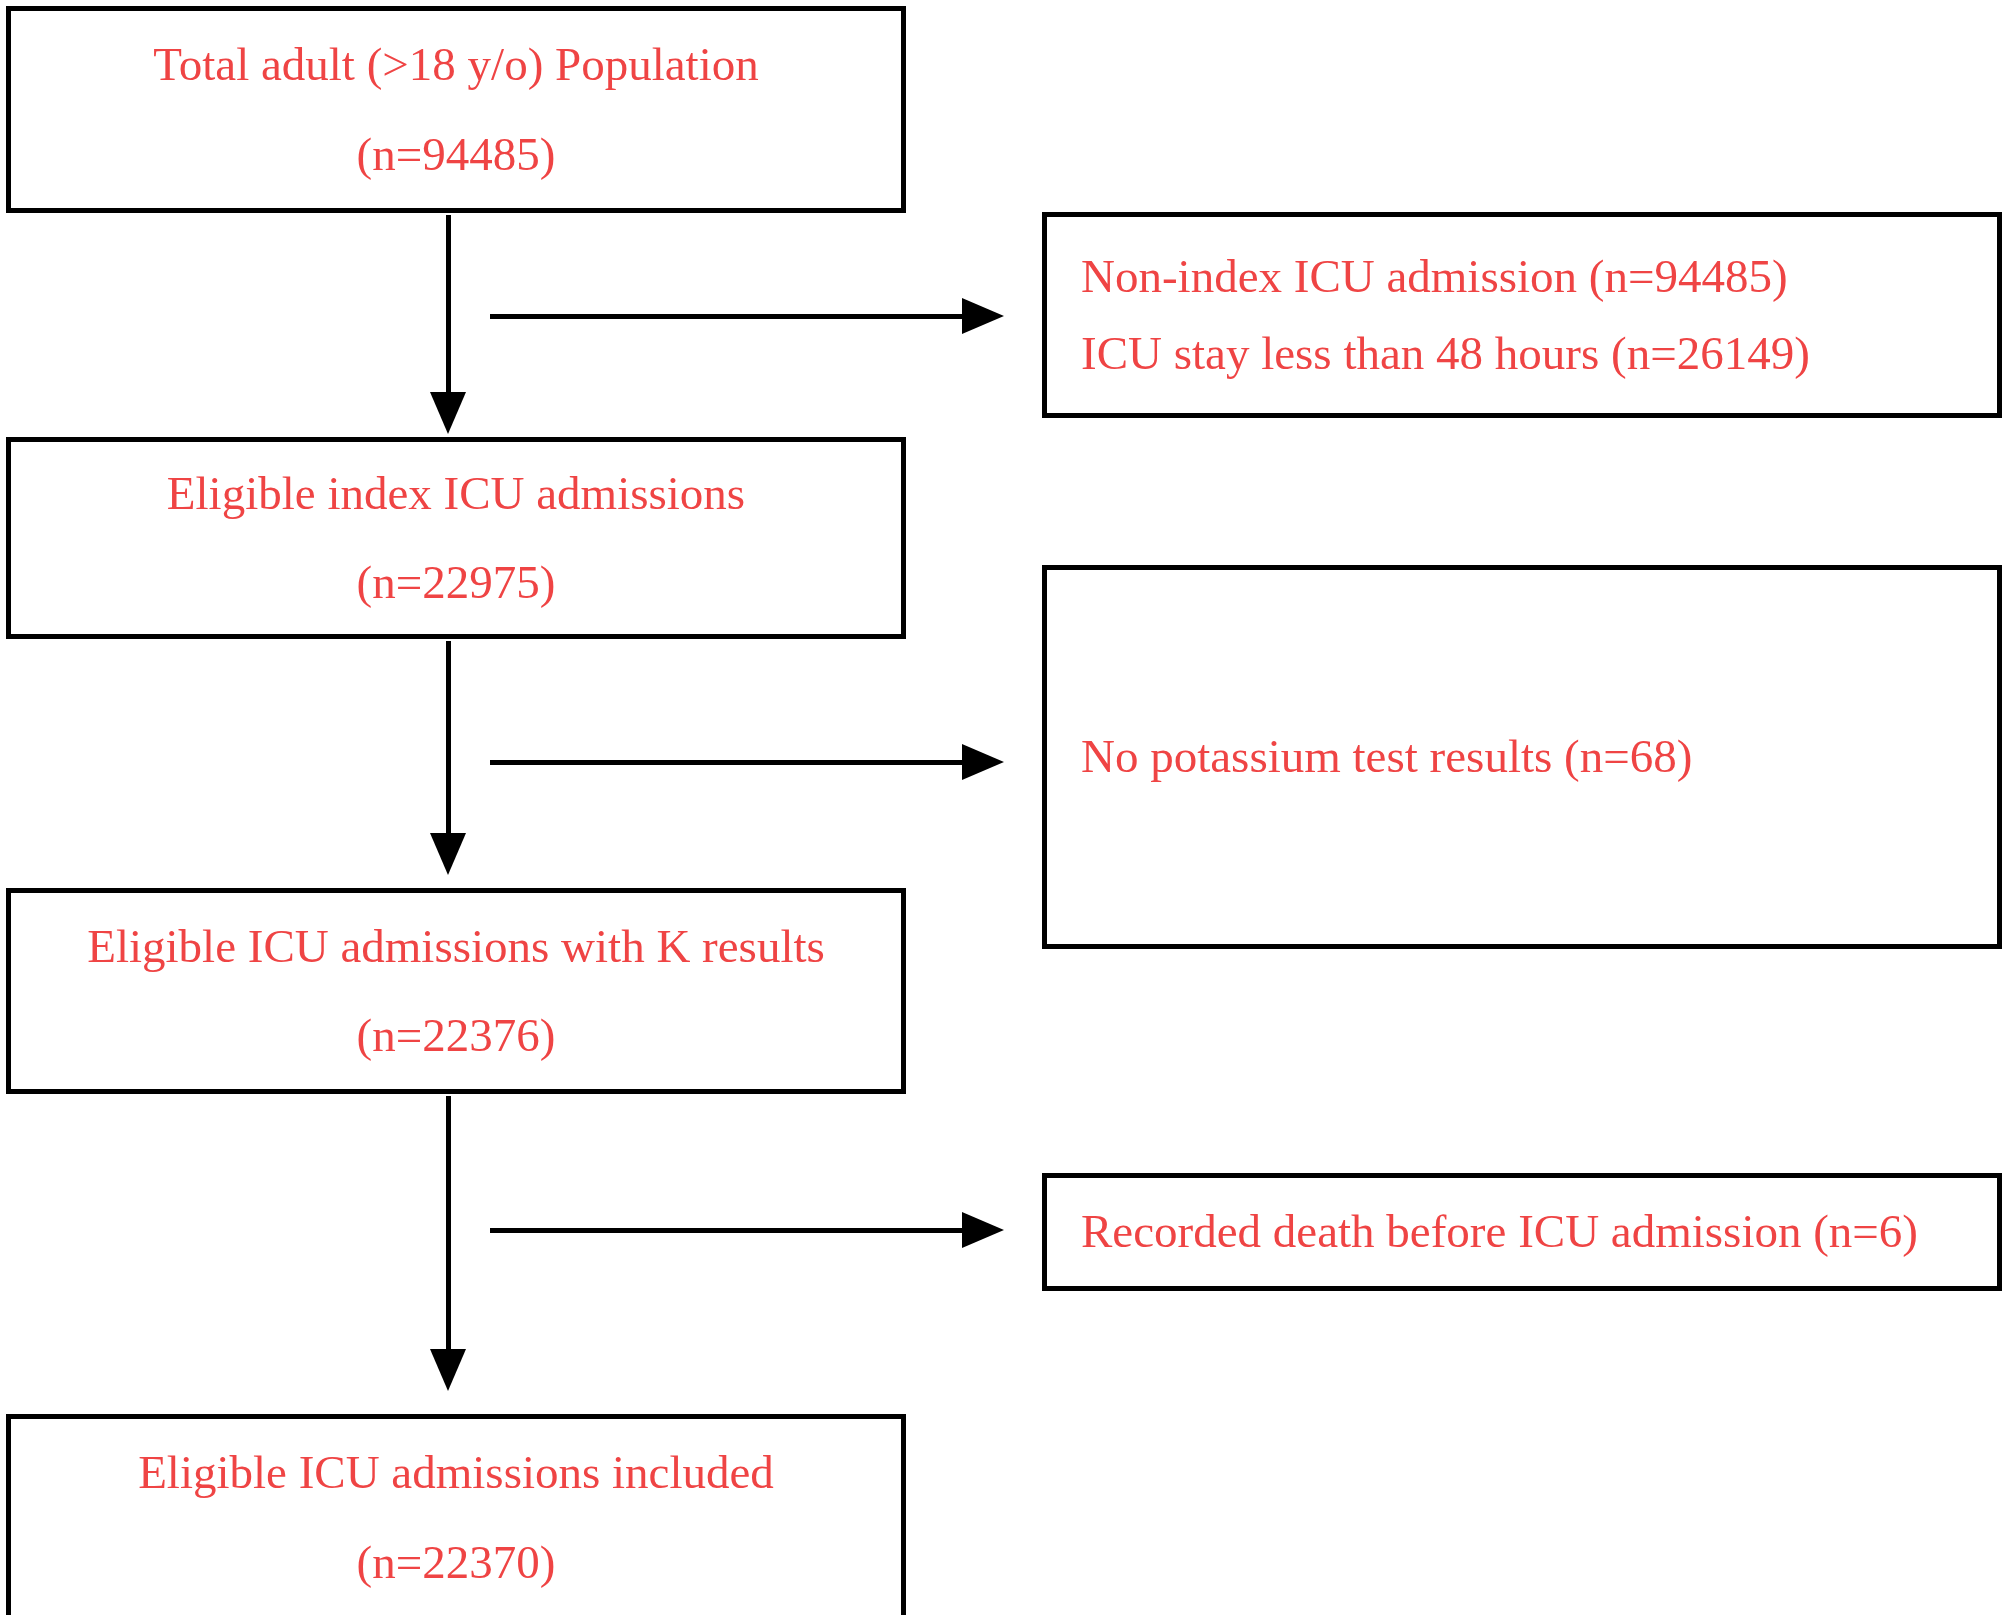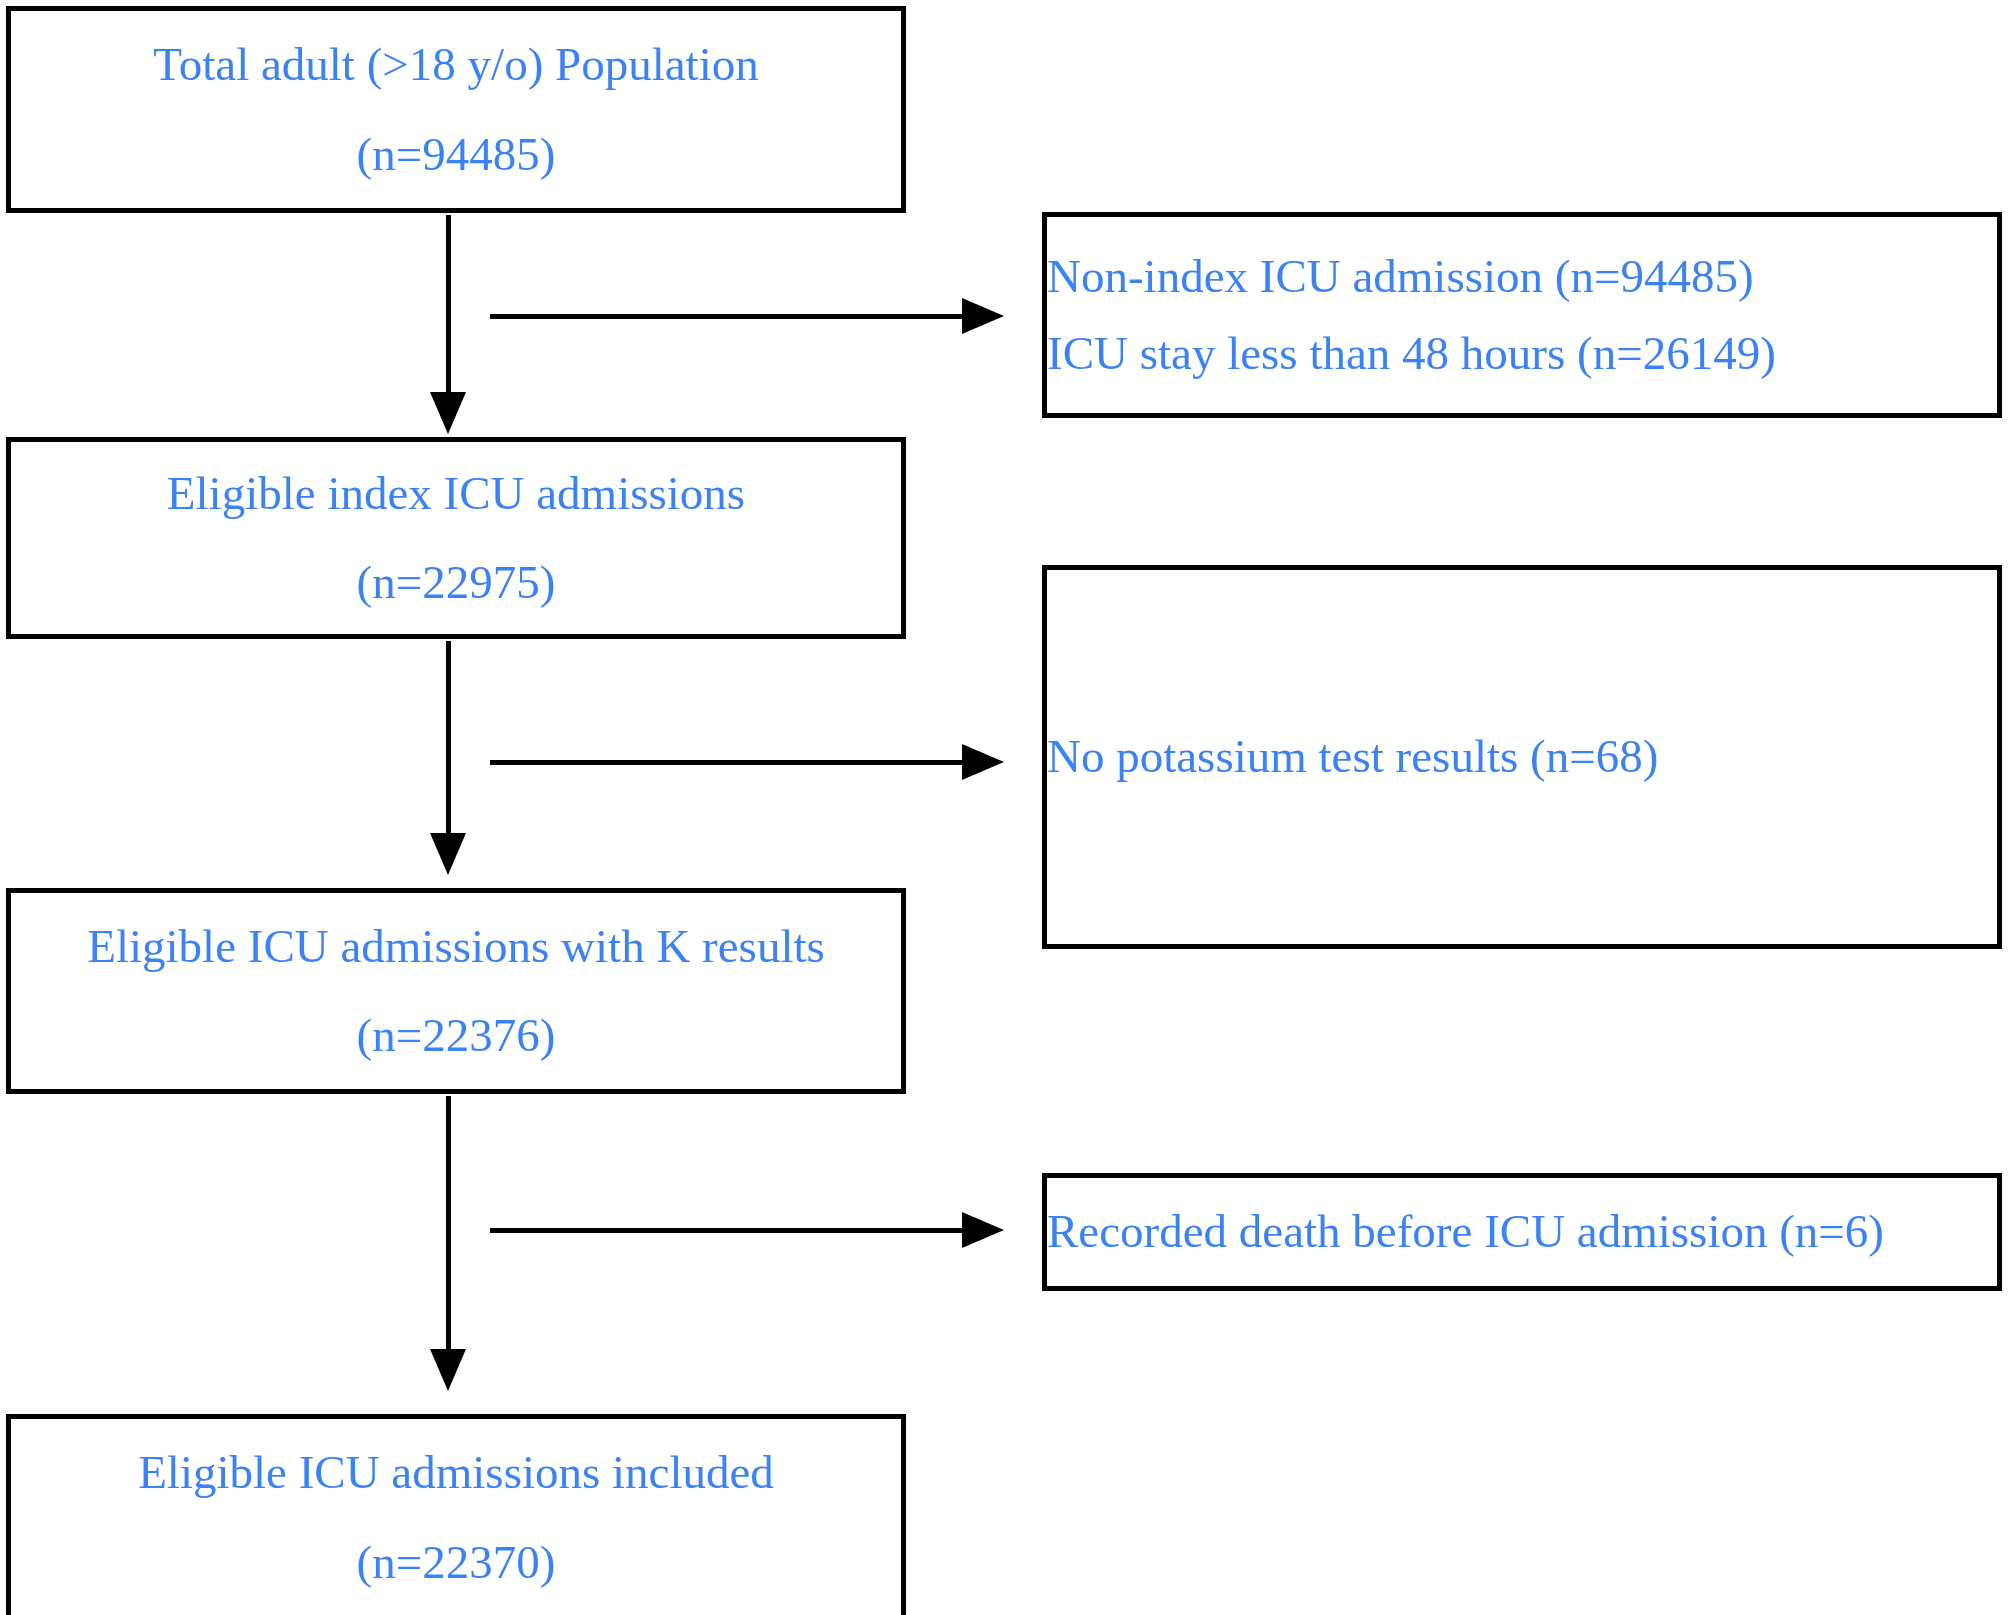--- a/index.html
+++ b/index.html
@@ -6,39 +6,40 @@
     margin: 0;
     padding: 0;
     background: #ffffff;
   }
   #canvas {
     position: relative;
     width: 2008px;
     height: 1615px;
     background: #ffffff;
     font-family: "Liberation Serif", "DejaVu Serif", serif;
-    color: #3b82f6;
+    color: #ef4444;
     overflow: hidden;
   }
   .box {
     position: absolute;
     box-sizing: border-box;
     border: 5px solid #000000;
     background: #ffffff;
     display: flex;
     flex-direction: column;
     justify-content: center;
   }
   .box.centered {
     align-items: center;
     text-align: center;
   }
   .box.leftalign {
     align-items: flex-start;
     text-align: left;
+    padding-left: 34px;
     padding-right: 12px;
     gap: 28px;
   }
   .line {
     font-size: 47px;
     line-height: 1.05;
     white-space: nowrap;
   }
   .gap-md { row-gap: 40px; }
   .gap-lg { row-gap: 58px; }

